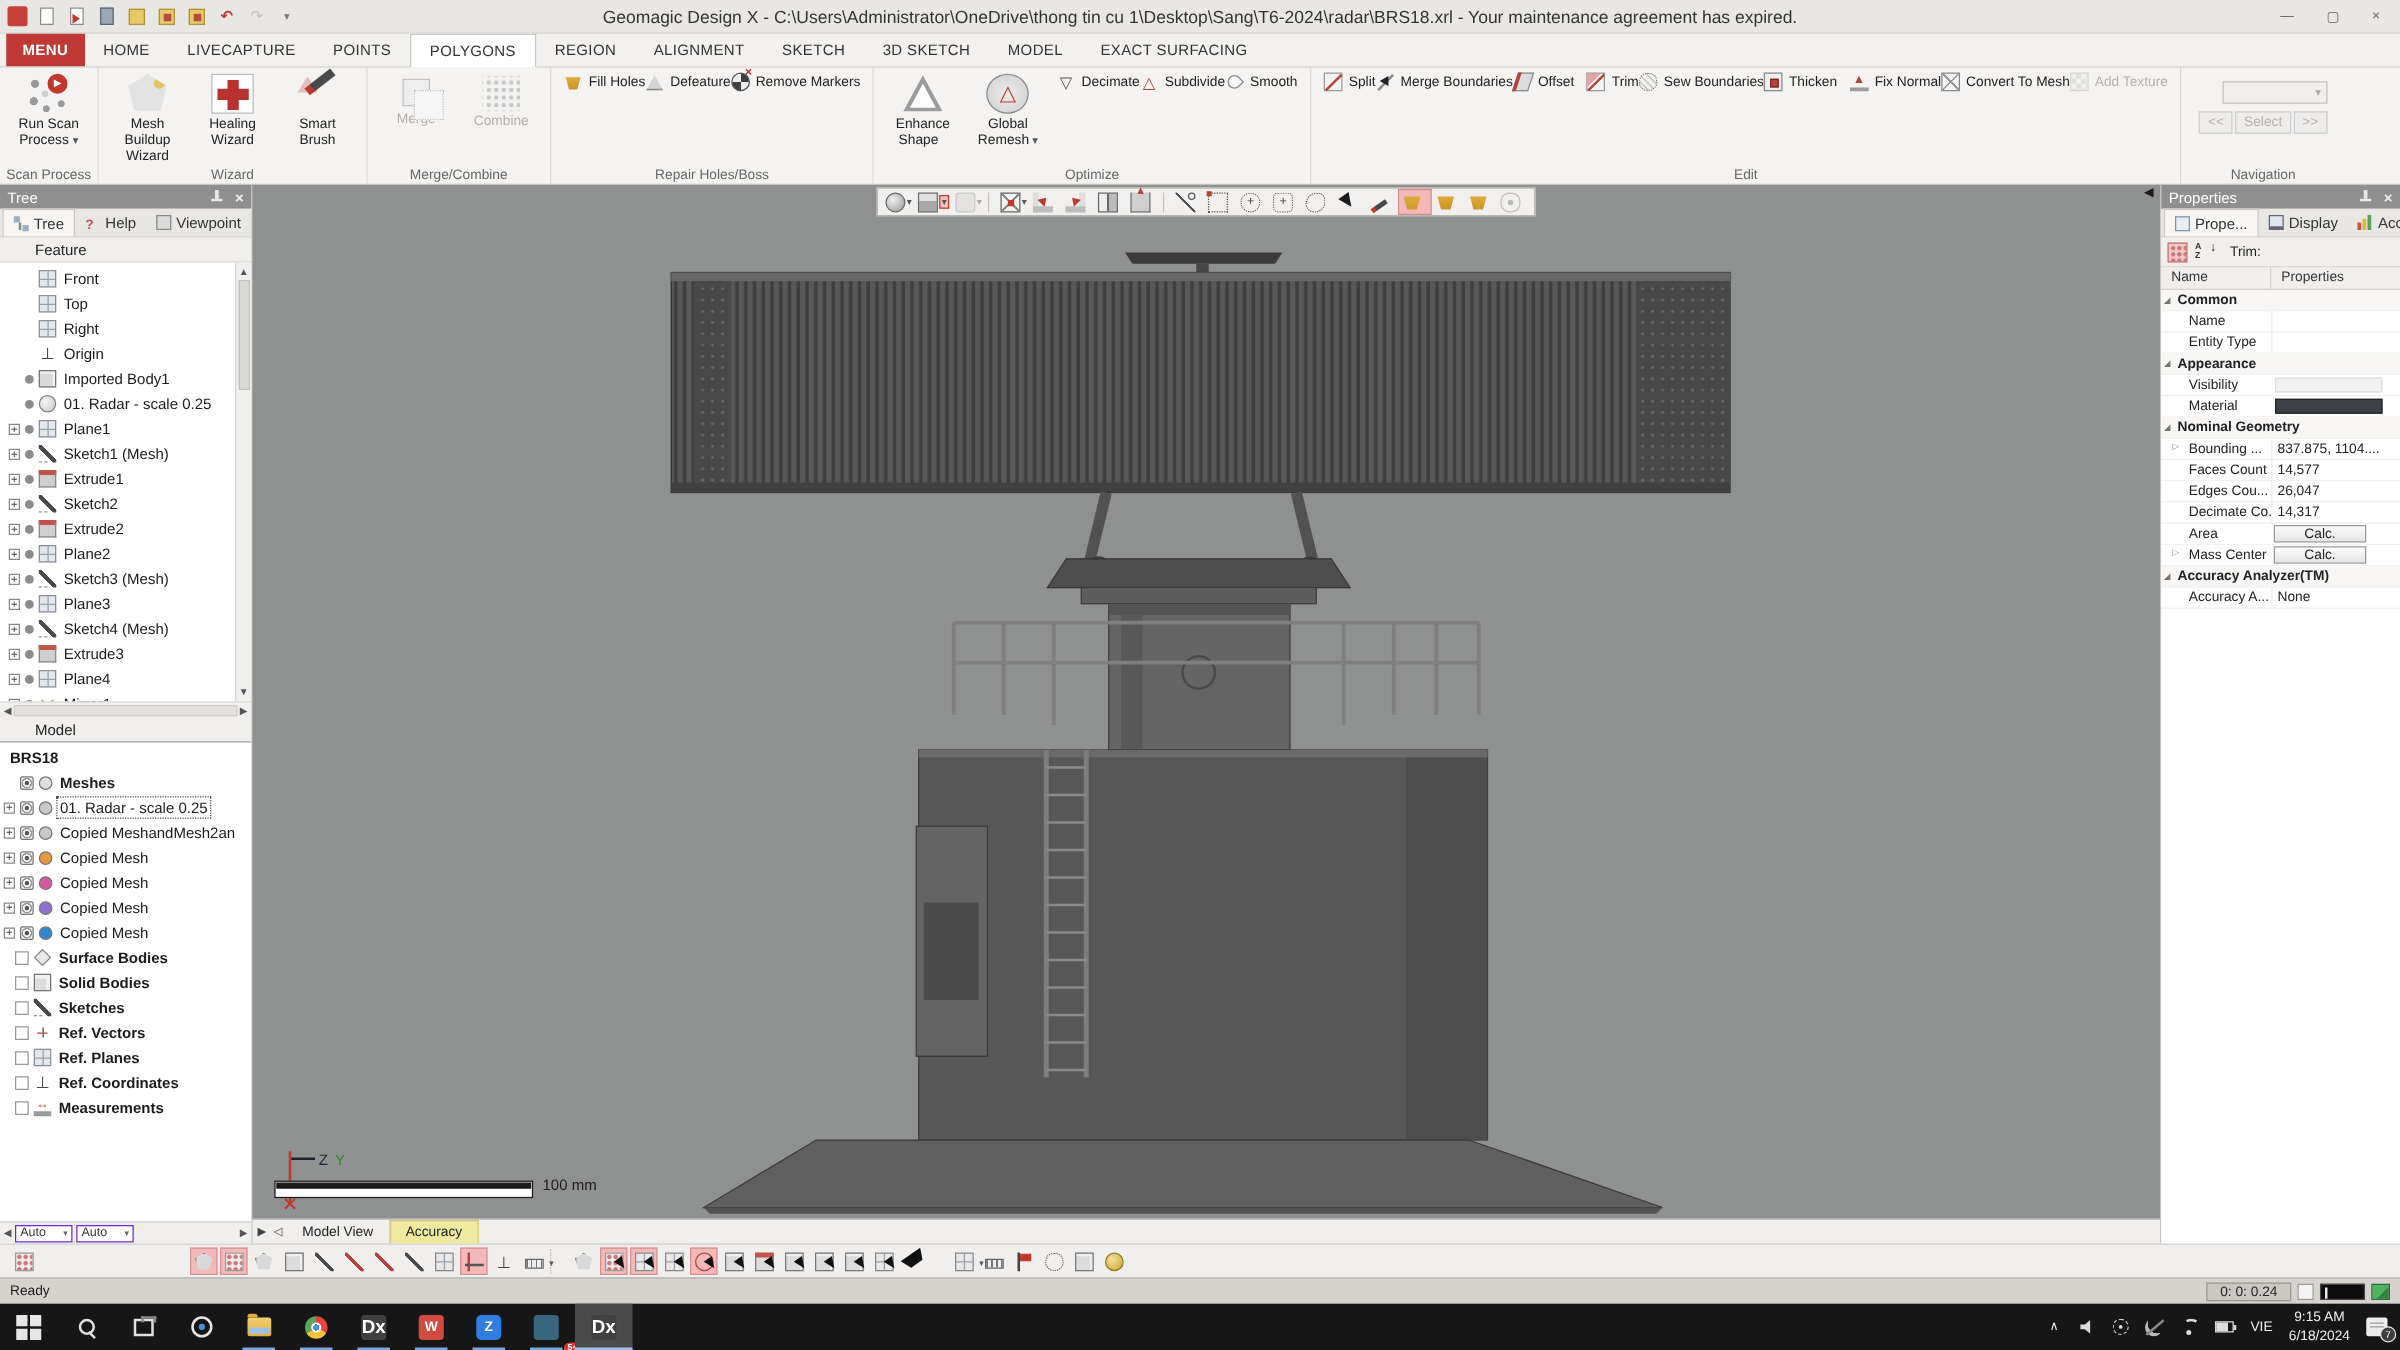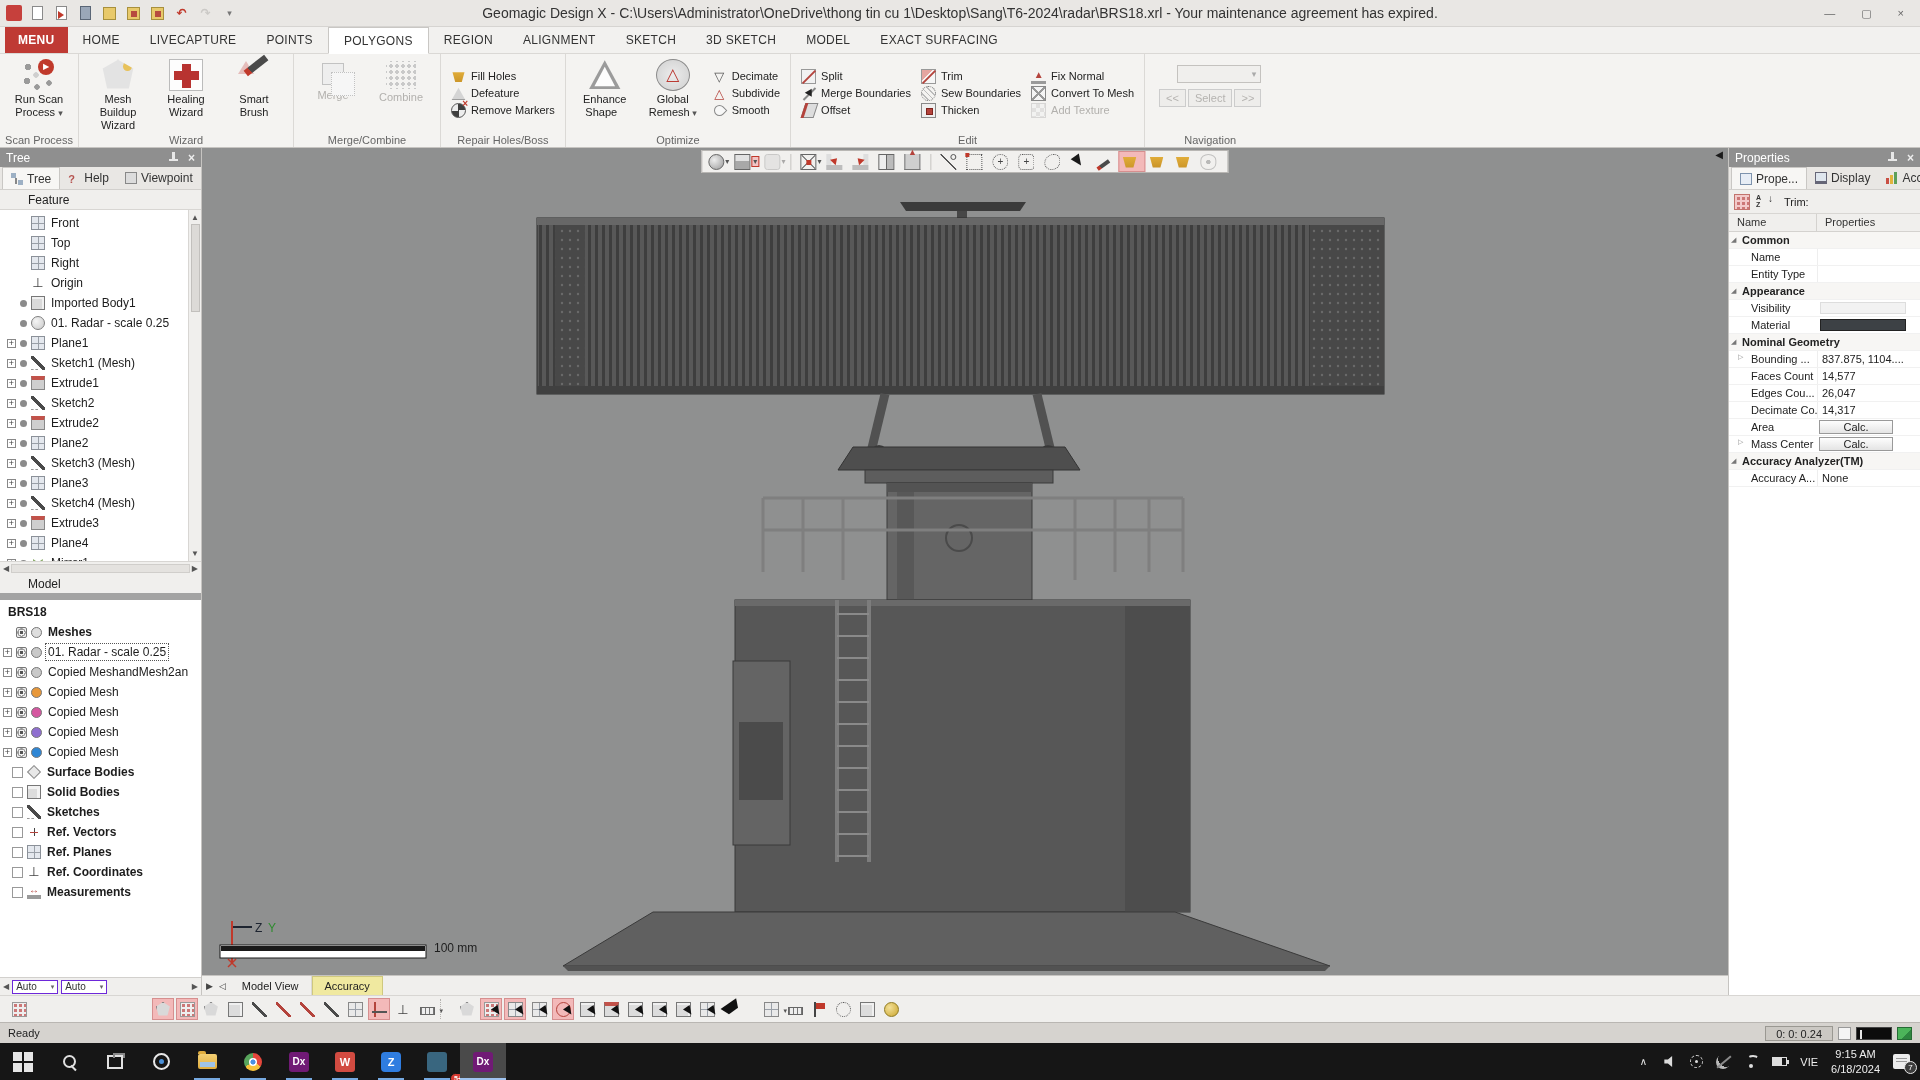--- a/index.html
+++ b/index.html
@@ -28,21 +28,21 @@
 .mtab.menu-red{background:#bf3a34;color:#fff;font-weight:bold;padding:0 13px}
 .mtab.active{background:#fff;border:1px solid #c9c7c4;border-bottom:1px solid #fff;margin-bottom:-1px}
 
 .ribbon{position:absolute;top:54px;left:0;right:0;height:94px;background:#f4f3f1;border-bottom:1px solid #c6c4c1;display:flex}
 .rgroup{position:relative;border-right:1px solid #dbd9d6;padding:3px 6px 17px;display:flex;gap:2px;align-items:flex-start}
 .glabel{position:absolute;bottom:1px;left:0;right:0;text-align:center;font-size:11px;color:#666;white-space:nowrap}
 .bigbtn{width:66px;display:flex;flex-direction:column;align-items:center;padding-top:2px;font-size:11px;line-height:1.2;text-align:center;color:#222}
 .bigbtn.disabled{color:#b2b0ad}
 .bicon{width:34px;height:32px;margin-bottom:2px;position:relative;flex:0 0 auto}
 .bigbtn .l2 .dd{font-size:9px;color:#555}
-.smallcol{display:flex;flex-direction:column;justify-content:center;height:72px;padding:0 4px}
+.smallcol{display:flex;flex-direction:row;justify-content:flex-end;height:72px;padding:0 4px}
 .sbtn{display:flex;align-items:center;gap:5px;font-size:11px;height:17px;white-space:nowrap;color:#222}
 .sbtn.disabled{color:#b2b0ad}
 .ri{width:15px;height:15px;flex:0 0 auto;position:relative}
 
 .ic-run-scan{background:radial-gradient(circle at 6px 8px,#9a9a9a 3px,transparent 3.5px),radial-gradient(circle at 5px 22px,#9a9a9a 3px,transparent 3.5px),radial-gradient(circle at 15px 28px,#9a9a9a 2.5px,transparent 3px),radial-gradient(circle at 27px 24px,#9a9a9a 2.5px,transparent 3px),radial-gradient(circle at 14px 16px,#cfcfcf 2.5px,transparent 3px)}
 .ic-run-scan::after{content:"▶";position:absolute;right:2px;top:0;width:16px;height:16px;border-radius:50%;background:#c0392b;color:#fff;font-size:8px;line-height:16px;text-align:center}
 .ic-mesh-buildup{background:#e3e3e3;border:1px solid #8d8d8d;clip-path:polygon(50% 2%,95% 30%,82% 92%,18% 92%,5% 30%)}
 .ic-mesh-buildup::after{content:"";position:absolute;right:2px;top:2px;width:9px;height:9px;background:#e8c25a;border-radius:50%}
 .ic-healing{background:#fdfdfd;border:1px solid #bbb}
 .ic-healing::before{content:"";position:absolute;left:12px;top:4px;width:9px;height:24px;background:#b83330}
@@ -102,21 +102,21 @@
 .pt-ic{width:12px;height:12px;flex:0 0 auto}
 .ic-tree-tab{background:linear-gradient(#9db0c4 0 0) 0 0/5px 5px no-repeat,linear-gradient(#9db0c4 0 0) 7px 7px/5px 5px no-repeat,linear-gradient(#888 0 0) 4px 5px/2px 6px no-repeat}
 .ic-help-tab::after{content:"?";color:#b5534f;font-weight:bold;font-size:11px}
 .ic-viewpoint-tab{background:#dcdcdc;border:1px solid #888}
 .ic-properties-tab{background:#e7edf5;border:1px solid #7e93ad}
 .ic-display-tab{background:#dfe6ee;border:1px solid #667;border-bottom-width:3px}
 .ic-accuracy-tab{background:linear-gradient(#c94f43 0 0) 0 6px/3px 6px no-repeat,linear-gradient(#e2b33c 0 0) 4px 3px/3px 9px no-repeat,linear-gradient(#5da05a 0 0) 8px 0/3px 12px no-repeat}
 .section-label{height:19px;display:flex;align-items:center;padding-left:28px;font-size:12px;color:#222;background:#f0efed}
 
 .tree-list{height:352px;background:#fff;border-top:1px solid #d8d6d3;position:relative;overflow:hidden;padding:3px 14px 0 4px}
-.model-list{flex:1;background:#fff;border-top:7px solid #a3a3a3;overflow:hidden;padding-top:2px}
+.model-list{flex:1;background:#fff;border-top:1px solid #a3a3a3;overflow:hidden;padding-top:2px}
 .trow{height:20px;display:flex;align-items:center;gap:4px;padding-left:3px;white-space:nowrap}
 .trow .tlabel{font-size:12px;color:#1c1c1c;padding:1px 2px}
 .trow.bold .tlabel,.tlabel.bold{font-weight:bold}
 .trow.selected .tlabel{outline:1px dotted #555}
 .expand{width:9px;height:9px;flex:0 0 auto;border:1px solid #888;background:#fff;font-size:9px;line-height:7px;text-align:center;color:#444}
 .dot{width:7px;height:7px;border-radius:50%;background:#8b8b8b;flex:0 0 auto}
 .eye{width:11px;height:11px;border:1px solid #777;border-radius:2px;flex:0 0 auto;background:radial-gradient(circle,#555 1.5px,transparent 2px),radial-gradient(circle,transparent 3px,#999 3px 4px,transparent 4.5px),#f2f2f2}
 .bullet{width:11px;height:11px;border-radius:50%;border:1px solid #777;flex:0 0 auto}
 .checkbox{width:11px;height:11px;border:1px solid #999;background:#fff;flex:0 0 auto;margin-left:9px}
 .ficon{width:14px;height:14px;flex:0 0 auto;position:relative}
@@ -235,21 +235,21 @@
 .ic-search::after{content:"";position:absolute;right:-3px;bottom:-3px;width:7px;height:2px;background:#e0e0e0;transform:rotate(45deg)}
 .ic-task-view{border:2px solid #e0e0e0;width:16px;height:14px;background:#161616}
 .ic-task-view::after{content:"";position:absolute;left:4px;top:-4px;right:-4px;height:3px;border:2px solid #888;border-bottom:none}
 .ic-cortana{border:2px solid #e8e8e8;border-radius:50%;width:17px;height:17px}
 .ic-cortana::after{content:"";position:absolute;left:4px;top:4px;width:5px;height:5px;border-radius:50%;background:#4a90d9}
 .ic-file-explorer{background:linear-gradient(#f3cf73,#e0ad3e);border-radius:2px;width:19px;height:15px;position:relative}
 .ic-file-explorer::before{content:"";position:absolute;left:0;top:-3px;width:8px;height:3px;background:#e0ad3e;border-radius:2px 2px 0 0}
 .ic-file-explorer::after{content:"";position:absolute;left:2px;bottom:2px;right:2px;height:5px;background:#9ec3e8}
 .ic-chrome{border-radius:50%;background:conic-gradient(#e5473c 0 33%,#f7c23c 33% 66%,#58a55c 66%);width:18px;height:18px}
 .ic-chrome::after{content:"";position:absolute;left:5px;top:5px;width:8px;height:8px;border-radius:50%;background:radial-gradient(#4a90e2 0 2.5px,#fff 2.6px)}
-.ic-designx,.ic-designx-active{background:#701a75;border-radius:3px;color:#fff;font-size:10px}
+.ic-designx,.ic-designx-active{background:#404040;border-radius:3px;color:#fff;font-size:15px}
 .ic-word{background:#d24b41;border-radius:3px;color:#fff}
 .ic-zalo{background:#2f7de0;border-radius:4px;color:#fff}
 .ic-app-misc{background:#39667f;border-radius:3px;color:#fff}
 .badge{position:absolute;right:-6px;bottom:-4px;background:#d43a32;color:#fff;font-size:7px;font-weight:bold;border-radius:6px;padding:1px 3px;border:1px solid #161616}
 .tray{margin-left:auto;display:flex;align-items:center;gap:13px;padding-right:10px}
 .ti{width:16px;height:14px;position:relative;display:flex;align-items:center;justify-content:center}
 .ti-chevron{color:#e6e6e6;font-size:10px}
 .ti-volume{background:#dcdcdc;clip-path:polygon(0 35%,28% 35%,60% 8%,60% 92%,28% 65%,0 65%);width:13px;height:13px}
 .ti-record{border:1px dashed #d5d5d5;border-radius:50%;width:13px;height:13px}
 .ti-record::after{content:"";position:absolute;left:4px;top:4px;width:3px;height:3px;background:#ddd;border-radius:50%}

